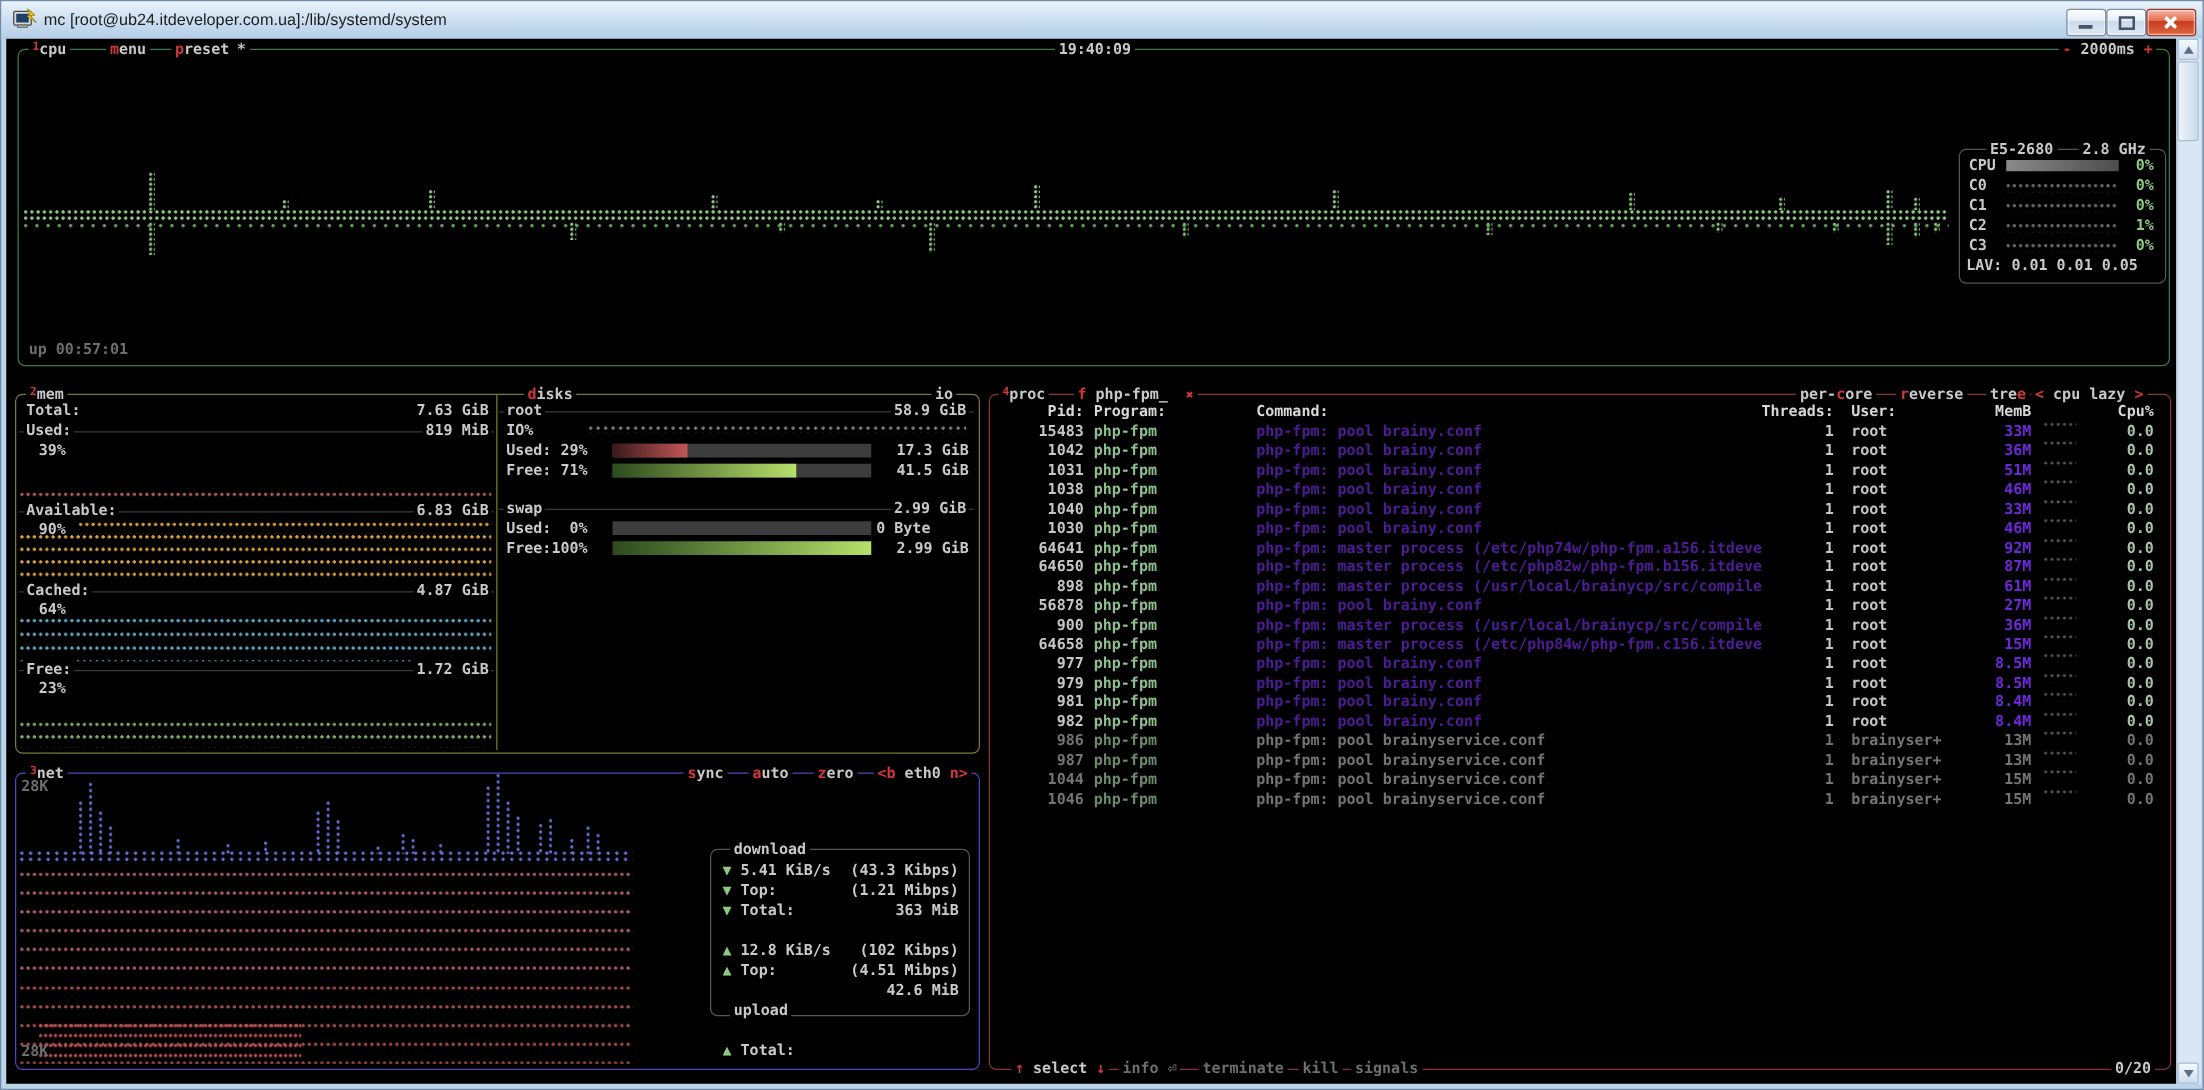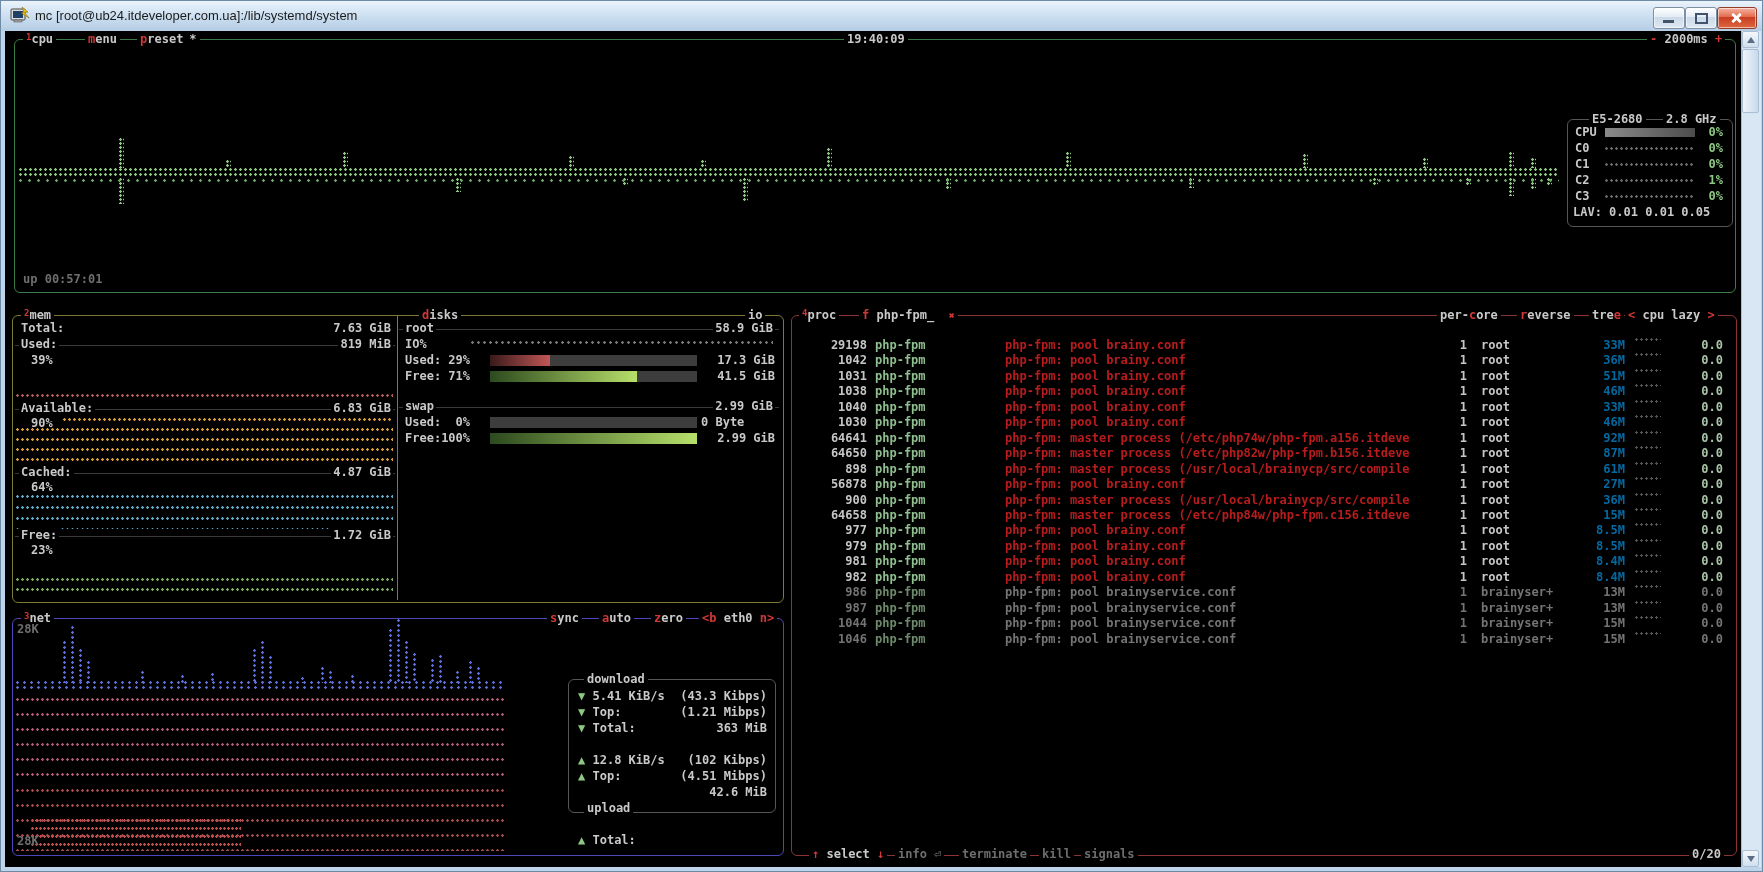--- a/index.html
+++ b/index.html
@@ -49,24 +49,24 @@
   
   .bar{position:absolute;width:207px;height:11px;background:#3d3d3d;z-index:3;}
   .bar .fill{height:100%;background:linear-gradient(90deg,#3a1a1a,#c25656);}
   .bar .fill.g{background:linear-gradient(90deg,#2c4a1e,#b7e06a);}
   .cpubar{position:absolute;height:9px;background:linear-gradient(90deg,#8a8a8a,#4c4c4c);z-index:3;}
   
   .prow{position:absolute;left:0;width:1763px;height:16px;z-index:3;}
   .prow span{position:absolute;top:0;font:bold 12px/15px "DejaVu Sans Mono",monospace;white-space:pre;}
   .cp{left:786px;width:80px;text-align:right;color:#c6c6c6;}
   .cprog{left:874px;color:#8fbe8f;}
-  .ccmd{left:1004px;color:#b91c1c;}
+  .ccmd{left:1004px;color:#4c1d95;}
   .cth{left:1386px;width:80px;text-align:right;color:#c6c6c6;}
   .cus{left:1480px;color:#c6c6c6;}
-  .cmem{left:1544px;width:80px;text-align:right;color:#0369a1;}
+  .cmem{left:1544px;width:80px;text-align:right;color:#6d28d9;}
   .ccpu{left:1642px;width:80px;text-align:right;color:#a9c3a9;}
   .cgraph{left:1634px;top:6px;width:26px;height:7px;background-image:radial-gradient(circle at 1.5px 1.5px,#565656 1px,transparent 1.4px);background-size:5px 7px;}
   .hdr span{color:#d8d8d8;}
   .dimrow span{color:#747474 !important;}
   .dimrow .cprog{color:#6d8a6d !important;}
   i{display:block;}
 </style>
 </head>
 <body>
 
@@ -261,23 +261,32 @@
   <div class="t bg" style="left:583px;top:800px;">upload</div>
 
   <div class="box b-proc" style="left:790px;top:314px;width:944px;height:539px;"></div>
   <div class="t bg" style="left:798px;top:307px;"><span class="sup hk">4</span><span>proc</span></div>
   <div class="t bg" style="left:858px;top:307px;"><span class="hk">f</span> <span>php-fpm_</span>  <span class="hk" style="font-size:10px;">✖</span></div>
   <div class="t bg" style="left:1436px;top:307px;"><span>per-</span><span class="hk">c</span><span>ore</span></div>
   <div class="t bg" style="left:1516px;top:307px;"><span class="hk">r</span><span>everse</span></div>
   <div class="t bg" style="left:1588px;top:307px;"><span>tre</span><span class="hk">e</span></div>
   <div class="t bg" style="left:1624px;top:307px;"><span class="hk">&lt;</span> <span>cpu lazy</span> <span class="hk">&gt;</span></div>
 
+  <div class="prow hdr" style="top:321px;">
+    <span class="cp">Pid:</span>
+    <span class="cprog">Program:</span>
+    <span class="ccmd">Command:</span>
+    <span class="cth">Threads:</span>
+    <span class="cus">User:</span>
+    <span class="cmem">MemB</span>
+    <span class="ccpu">Cpu%</span>
+  </div>
   <div id="proc-rows">
       <div class="prow" style="top: 337px;">
-        <span class="cp">29198</span>
+        <span class="cp">15483</span>
         <span class="cprog">php-fpm</span>
         <span class="ccmd">php-fpm: pool brainy.conf</span>
         <span class="cth">1</span>
         <span class="cus">root</span>
         <span class="cmem">33M</span>
         <span class="ccpu">0.0</span>
         <span class="cgraph"></span>
       </div>
       <div class="prow" style="top: 352px;">
         <span class="cp">1042</span>

